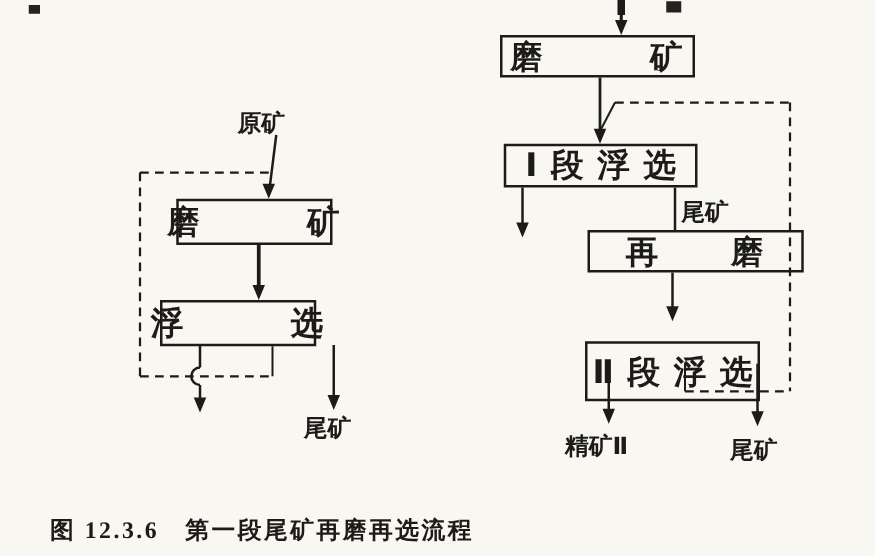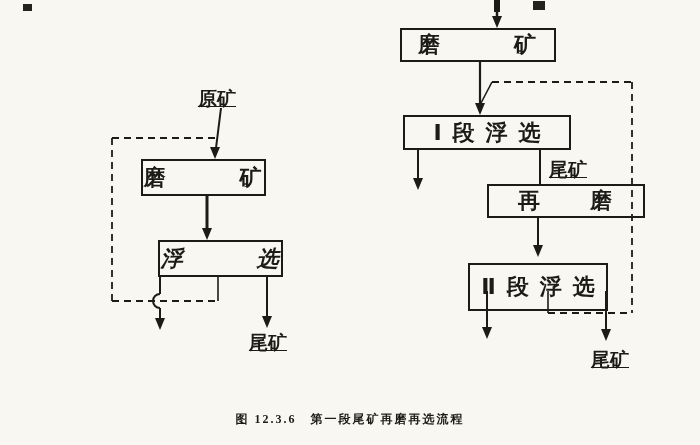--- a/index.html
+++ b/index.html
@@ -7,33 +7,34 @@
     position:relative; width:700px; height:445px;
     background:#f8f7f2; overflow:hidden;
     font-family:"Liberation Sans","DejaVu Sans",sans-serif;
     color:#1c1b18;
   }
   svg.wires { position:absolute; left:0; top:0; }
   .box {
     position:absolute; box-sizing:border-box;
     border:2px solid #1c1b18;
     display:flex; align-items:center; justify-content:center;
-    font-weight:700; font-size:22px; letter-spacing:2px;
+    font-weight:700; font-size:26px; letter-spacing:2px;
     white-space:pre;
   }
   .box.wide { letter-spacing:11px; text-indent:11px; }
   .lbl {
     position:absolute; font-weight:700; font-size:19px;
-    white-space:nowrap; text-align:center;text-decoration:underline;
+    white-space:nowrap; 
   }
   .caption {
     position:absolute; left:0; right:0; top:411;
-    text-align:center; font-weight:700; font-size:12px;
+    font-weight:700; font-size:19px;
     letter-spacing:2px;
     font-family:"Liberation Serif","DejaVu Serif",serif;
+    padding-left:40px;
   }
   .speck { position:absolute; background:#24221e; }
 </style>
 </head>
 <body>
 
 <div class="page">
 
   <svg class="wires" width="700" height="445" viewBox="0 0 700 445">
     <g stroke="#1c1b18" fill="none">
@@ -74,36 +75,37 @@
       <polygon points="533,245 543,245 538,257"></polygon>
       <polygon points="482,327 492,327 487,339"></polygon>
       <polygon points="601,329 611,329 606,341"></polygon>
     </g>
   </svg>
 
   <div class="lbl" style="left:190px; top:86px; width:54px;">原矿</div>
 
   <div class="box" style="left:141px; top:159px; width:125px; height:37px;">磨　　　矿</div>
 
-  <div class="box" style="left:158px; top:240px; width:125px; height:37px;font-style:italic;">浮　　　选</div>
+  <div class="box" style="left:128px; top:240px; width:125px; height:37px;">浮　　　选</div>
 
 
   <div class="lbl" style="left:243px; top:330px; width:50px;">尾矿</div>
 
   <div class="box" style="left:400px; top:28px; width:156px; height:34px;">磨　　　矿</div>
 
-  <div class="box wide" style="left:403px; top:115px; width:168px; height:35px;">Ⅰ段浮选</div>
+  <div class="box wide" style="left:403px; top:115px; width:155px; height:35px;">Ⅰ段浮选</div>
 
 
   <div class="lbl" style="left:545px; top:157px; width:46px;">尾矿</div>
 
-  <div class="box" style="left:487px; top:184px; width:158px; height:34px;">再　　磨</div>
+  <div class="box" style="left:470px; top:184px; width:173px; height:34px;">再　　磨</div>
 
-  <div class="box wide" style="left:468px; top:263px; width:140px; height:48px;">Ⅱ段浮选</div>
+  <div class="box wide" style="left:468px; top:273px; width:140px; height:48px;">Ⅱ段浮选</div>
 
+  <div class="lbl" style="left:452px; top:344px; width:74px;">精矿Ⅱ</div>
 
   <div class="lbl" style="left:584px; top:347px; width:52px;">尾矿</div>
 
   <div class="caption" style="top:411px;">图 12.3.6　第一段尾矿再磨再选流程</div>
 
   <div class="speck" style="left:23px; top:4px; width:9px; height:7px;"></div>
   <div class="speck" style="left:533px; top:1px; width:12px; height:9px;"></div>
 
 </div>
 

